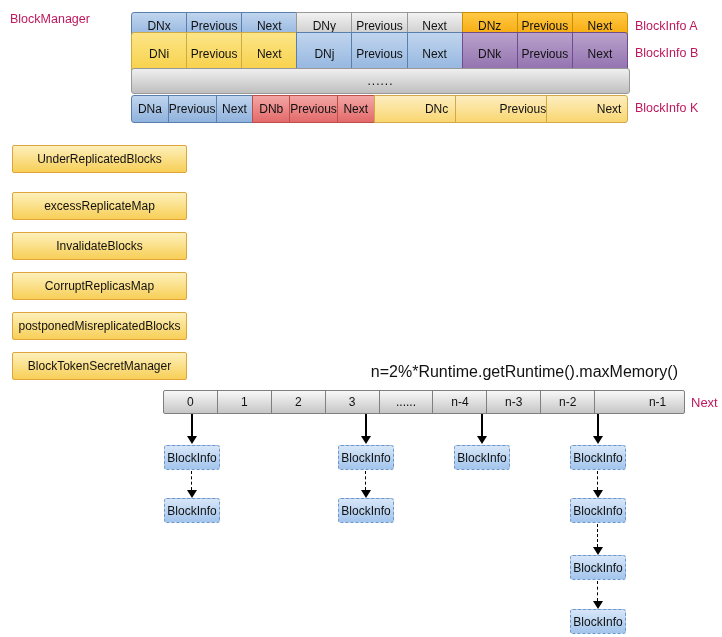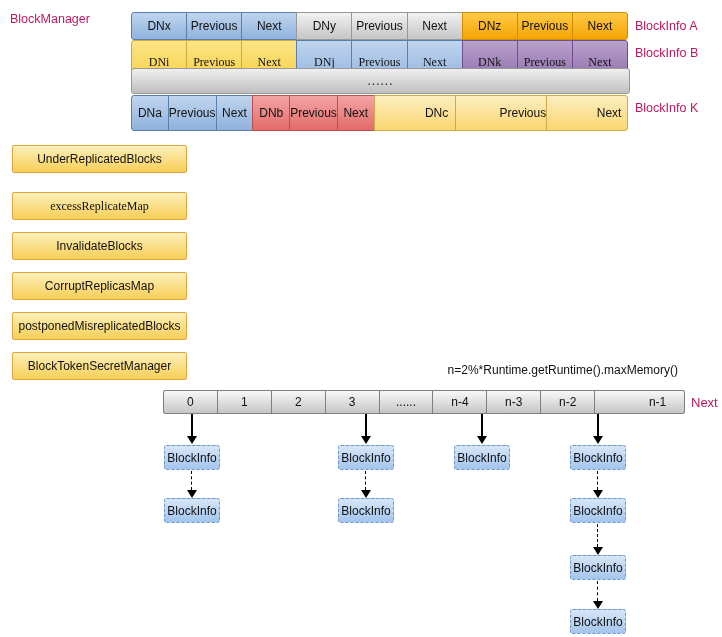--- a/index.html
+++ b/index.html
@@ -39,21 +39,21 @@
   
   .node { position:absolute; width:56px; height:25px;
           background:linear-gradient(#d7e6f8,#a3c5ec); border:1.5px dashed #6e97c8; border-radius:3px;
           display:flex; align-items:center; justify-content:center; font-size:12px; box-sizing:border-box; }
 
   
   .vline { position:absolute; width:0; border-left:2px solid #000; }
   .vline.dash { border-left:1.5px dashed #000; }
   .ah { position:absolute; width:0; height:0; border-left:5px solid transparent; border-right:5px solid transparent; border-top:8px solid #000; }
 
-  .annotation { position:absolute; left:360px; top:363px; width:318px; text-align:right; font-size:12px; white-space:nowrap; }
+  .annotation { position:absolute; left:360px; top:363px; width:318px; text-align:right; font-size:16px; white-space:nowrap; }
 </style>
 </head>
 <body>
 
 <div class="canvas">
 
   <div class="plain-label" style="left:10px; top:12px;">BlockManager</div>
 
   <div class="brow" style="top:12px; height:28px;">
     <div class="cell c-blue">DNx</div>
@@ -61,50 +61,50 @@
     <div class="cell c-blue">Next</div>
     <div class="cell c-gray">DNy</div>
     <div class="cell c-gray">Previous</div>
     <div class="cell c-gray">Next</div>
     <div class="cell c-orange">DNz</div>
     <div class="cell c-orange">Previous</div>
     <div class="cell c-orange">Next</div>
   </div>
   <div class="plain-label" style="left:635px; top:19px;">BlockInfo A</div>
 
-  <div class="brow" style="top:40px; height:44px;font-family:Liberation Serif, serif;">
+  <div class="brow" style="top:32px; height:44px;">
     <div class="cell c-yellow">DNi</div>
     <div class="cell c-yellow">Previous</div>
     <div class="cell c-yellow">Next</div>
     <div class="cell c-blue">DNj</div>
     <div class="cell c-blue">Previous</div>
     <div class="cell c-blue">Next</div>
     <div class="cell c-purple">DNk</div>
     <div class="cell c-purple">Previous</div>
     <div class="cell c-purple">Next</div>
   </div>
   <div class="plain-label" style="left:635px; top:46px;">BlockInfo B</div>
 
   <div class="dots-row" style="top:68px;">......</div>
 
-  <div class="brow" style="top:95px; height:36px;">
+  <div class="brow" style="top:95px; height:28px;">
     <div class="cell c-blue">DNa</div>
     <div class="cell c-blue">Previous</div>
     <div class="cell c-blue">Next</div>
     <div class="cell c-red">DNb</div>
     <div class="cell c-red">Previous</div>
     <div class="cell c-red">Next</div>
     <div class="cell c-cream">DNc</div>
     <div class="cell c-cream">Previous</div>
     <div class="cell c-cream">Next</div>
   </div>
   <div class="plain-label" style="left:635px; top:101px;">BlockInfo K</div>
 
   <div class="sbox" style="top:145px;">UnderReplicatedBlocks</div>
-  <div class="sbox" style="top:192px;font-family:Liberation Serif, serif;">excessReplicateMap</div>
+  <div class="sbox" style="top:192px;">excessReplicateMap</div>
   <div class="sbox" style="top:232px;">InvalidateBlocks</div>
   <div class="sbox" style="top:272px;">CorruptReplicasMap</div>
   <div class="sbox" style="top:312px;">postponedMisreplicatedBlocks</div>
   <div class="sbox" style="top:352px;">BlockTokenSecretManager</div>
 
   <div class="annotation">n=2%*Runtime.getRuntime().maxMemory()</div>
 
   <div class="gset">
     <div class="gcell">0</div>
     <div class="gcell">1</div>

